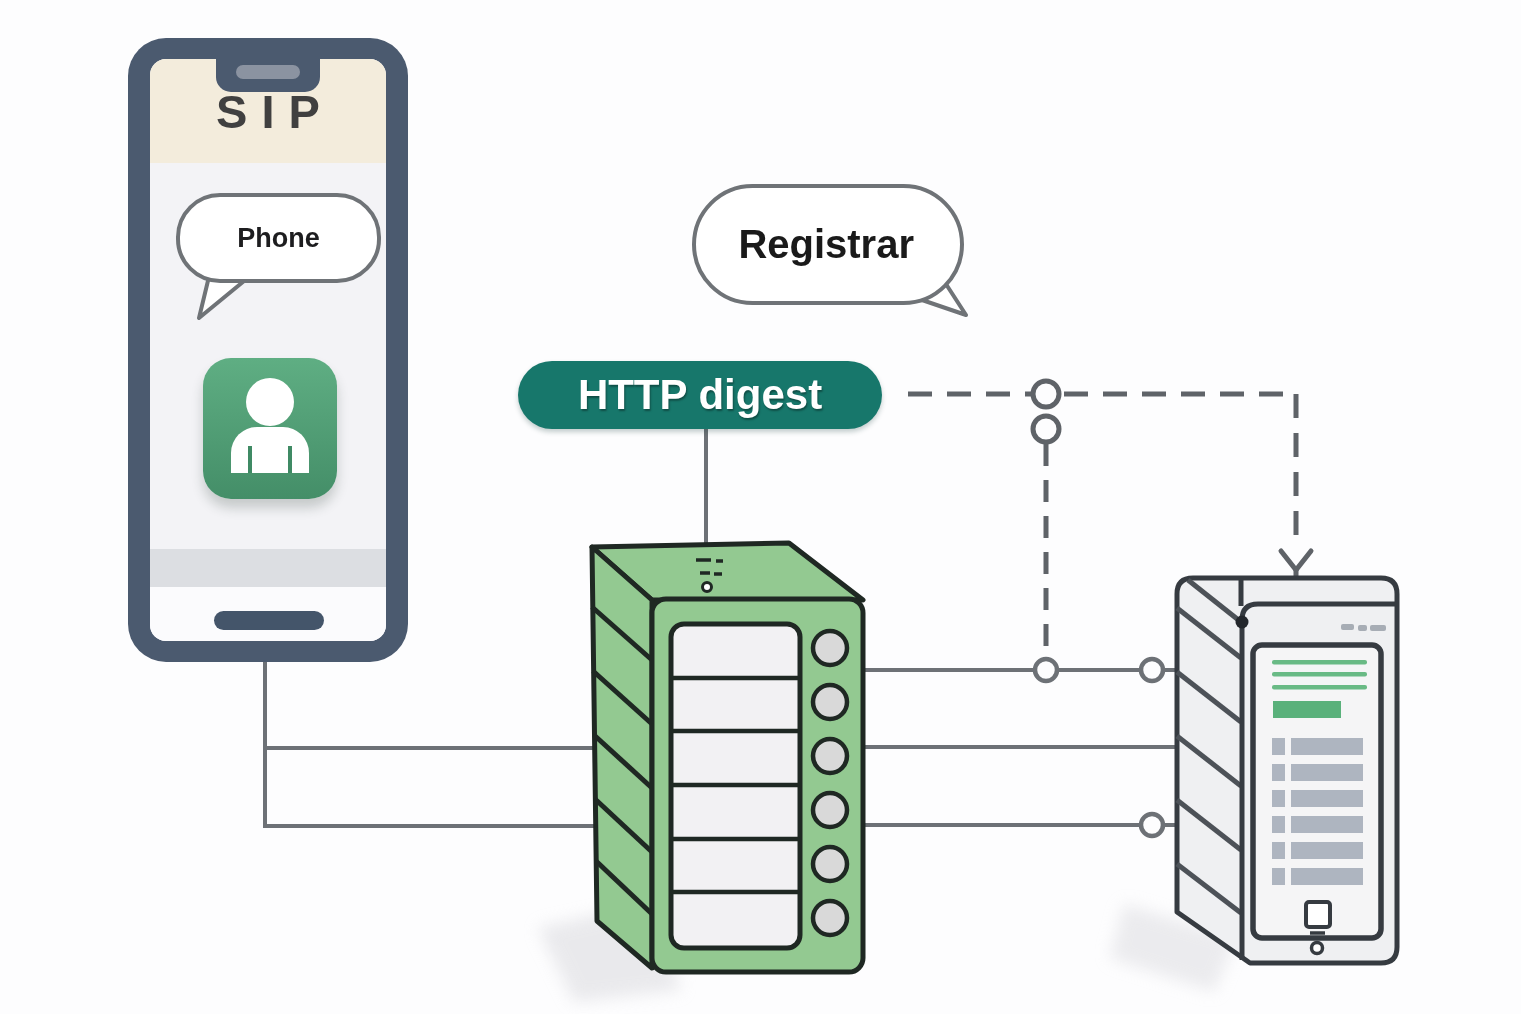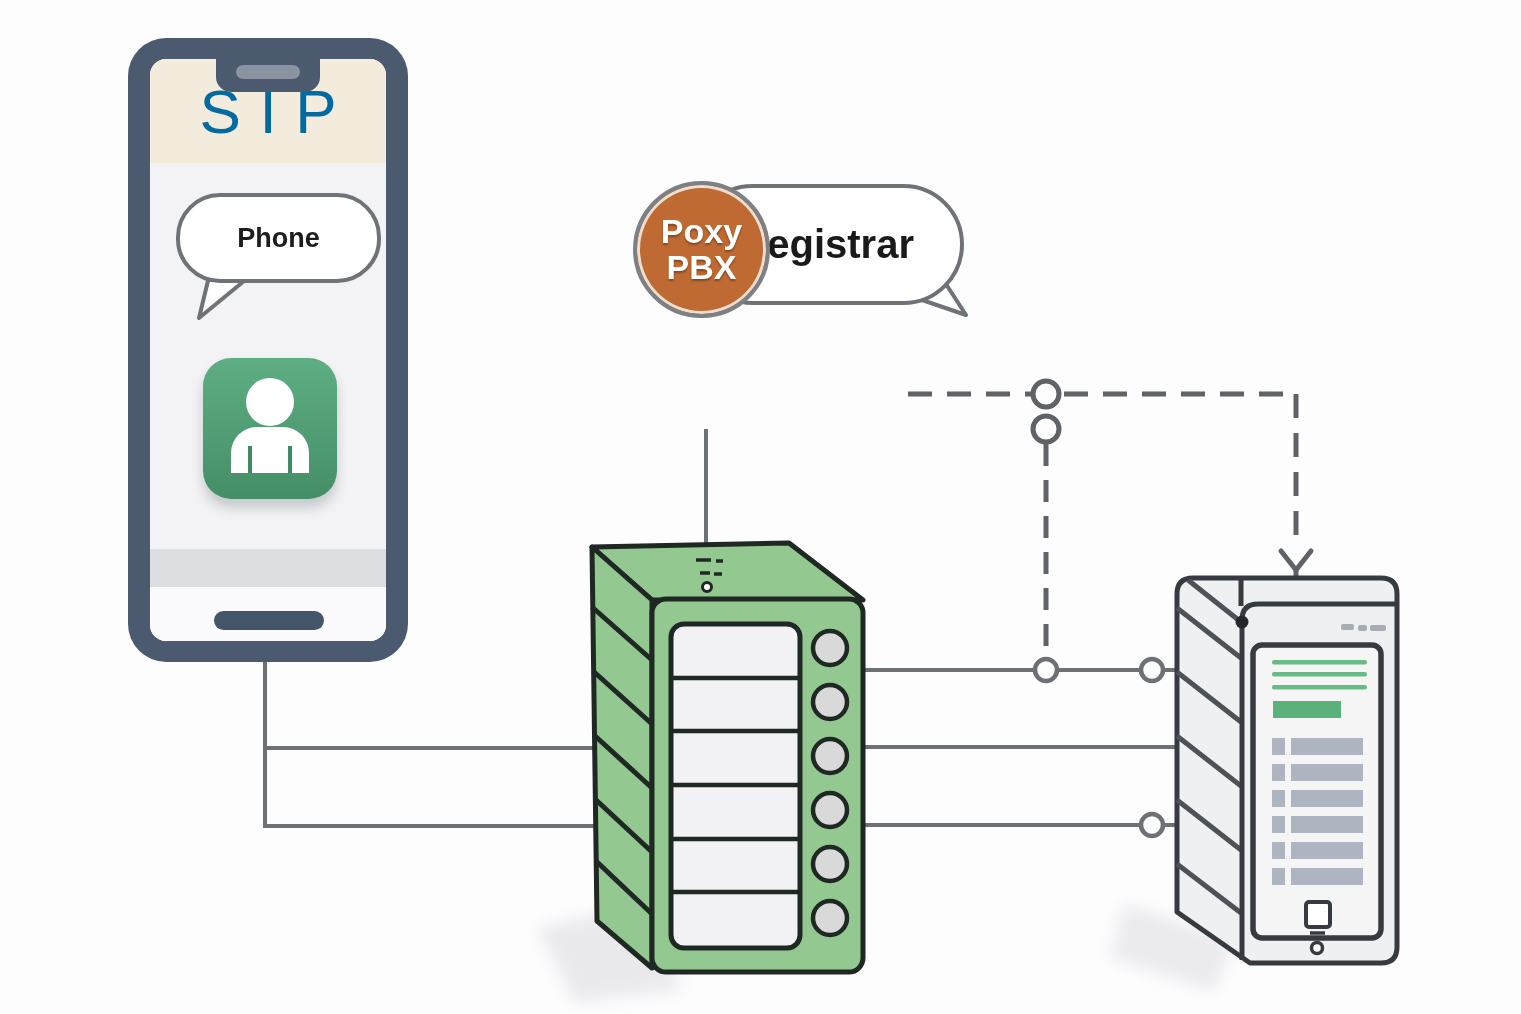--- a/index.html
+++ b/index.html
@@ -9,21 +9,21 @@
   }
   .layer{position:absolute;left:0;top:0;width:1521px;height:1014px;}
 
   
   .phone{position:absolute;left:128px;top:38px;width:280px;height:624px;
     background:#4b5a6f;border-radius:38px;}
   .phone-screen{position:absolute;left:22px;top:21px;width:236px;height:582px;
     background:#f3f3f6;border-radius:16px;overflow:hidden;}
   .phone-header{position:absolute;left:0;top:0;width:100%;height:104px;background:#f3ecdc;
     display:flex;align-items:center;justify-content:center;}
-  .sip-text{font-size:62px;font-weight:400;color:#0369a1;letter-spacing:.30em;padding-left:.30em;}
+  .sip-text{font-size:47px;font-weight:700;color:#404040;letter-spacing:.30em;padding-left:.30em;}
   .phone-band{position:absolute;left:0;top:490px;width:100%;height:38px;background:#dcdee2;}
   .phone-lower{position:absolute;left:0;top:528px;width:100%;height:54px;background:#fbfbfd;}
   .home-bar{position:absolute;left:64px;top:552px;width:110px;height:19px;background:#44556a;border-radius:10px;}
   .notch{position:absolute;left:88px;top:20px;width:104px;height:34px;background:#4b5a6f;
     border-radius:0 0 15px 15px;}
   .speaker{position:absolute;left:20px;top:7px;width:64px;height:14px;background:#8b93a1;border-radius:8px;}
   .phone-tail{position:absolute;left:57px;top:218px;width:80px;height:70px;}
   .phone-bubble{position:absolute;left:48px;top:155px;width:197px;height:82px;background:#ffffff;
     border:4px solid #6f7377;border-radius:44px;display:flex;align-items:center;justify-content:center;}
   .phone-bubble span{font-size:27px;font-weight:600;color:#1d1d1f;}
@@ -211,19 +211,18 @@
       </div>
     </div>
   </div>
 
   <svg class="reg-tail" viewBox="0 0 120 85">
     <polygon points="20,42 108,72 64,4" fill="#ffffff" stroke="#6f7377" stroke-width="4" stroke-linejoin="round"></polygon>
   </svg>
   <div class="reg-bubble">
     <span>Registrar</span>
   </div>
-  <div class="orange-badge">
-    <span class="l1">Poxy</span>
-    <span class="l2">PBX</span>
+
+  <div class="auth-pill">
+    <span>HTTP digest</span>
   </div>
 
-
 </div>
 
 </body></html>

